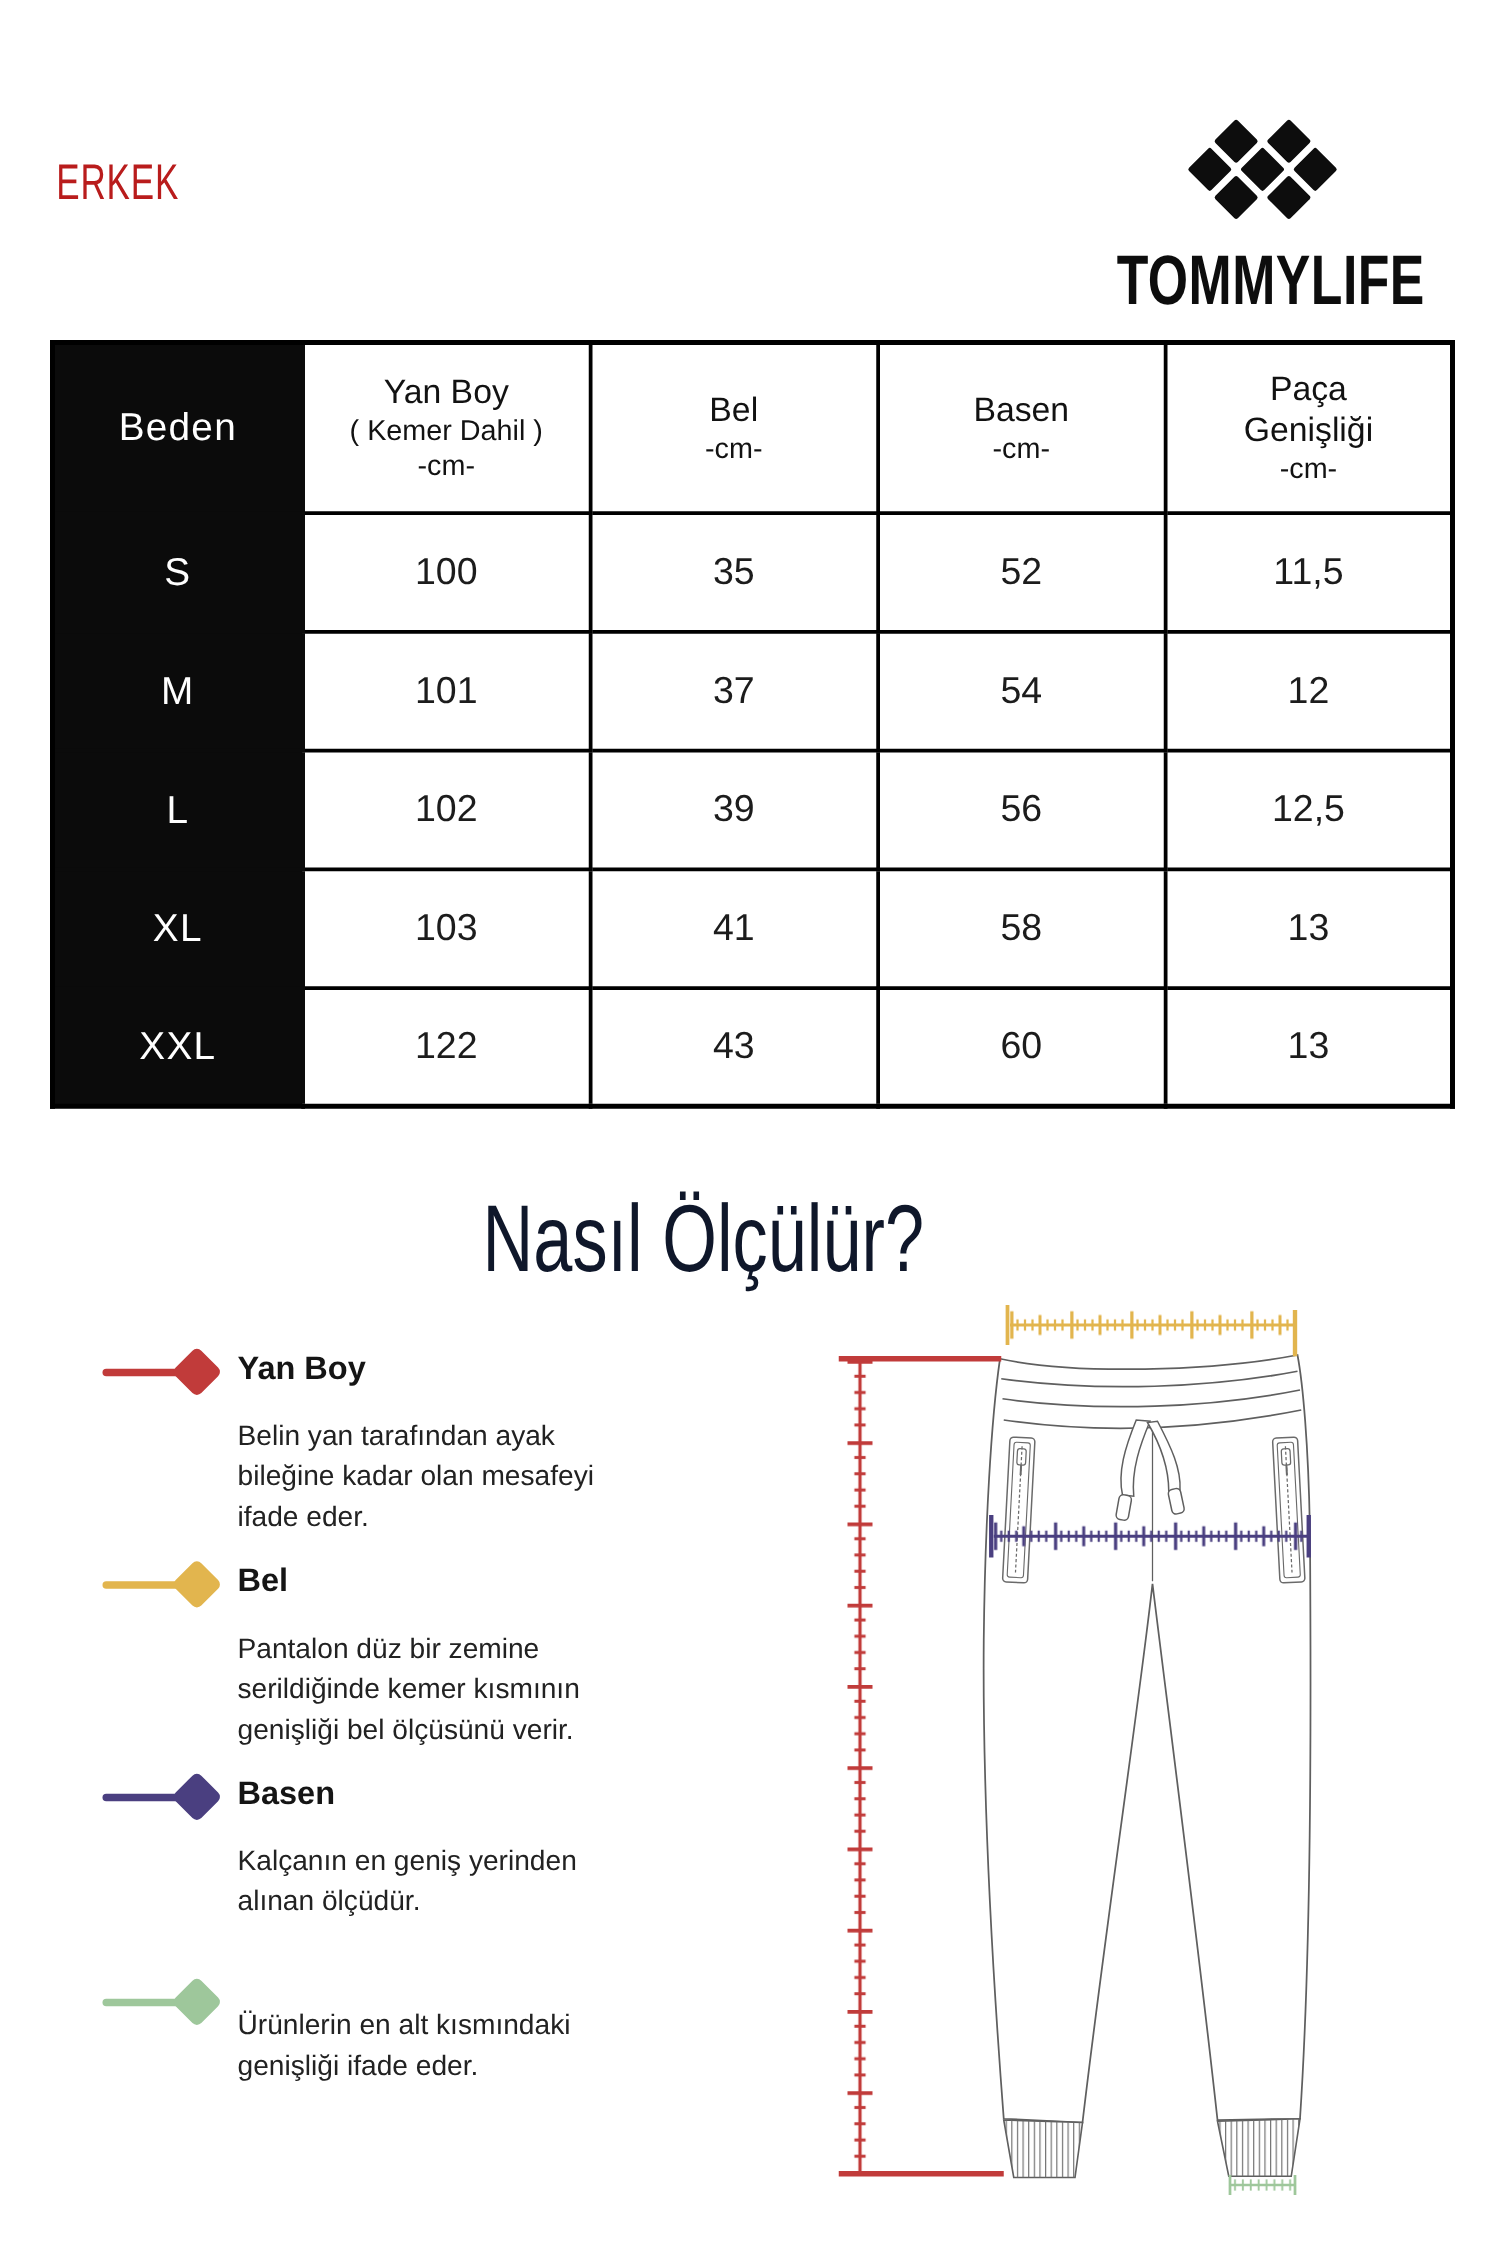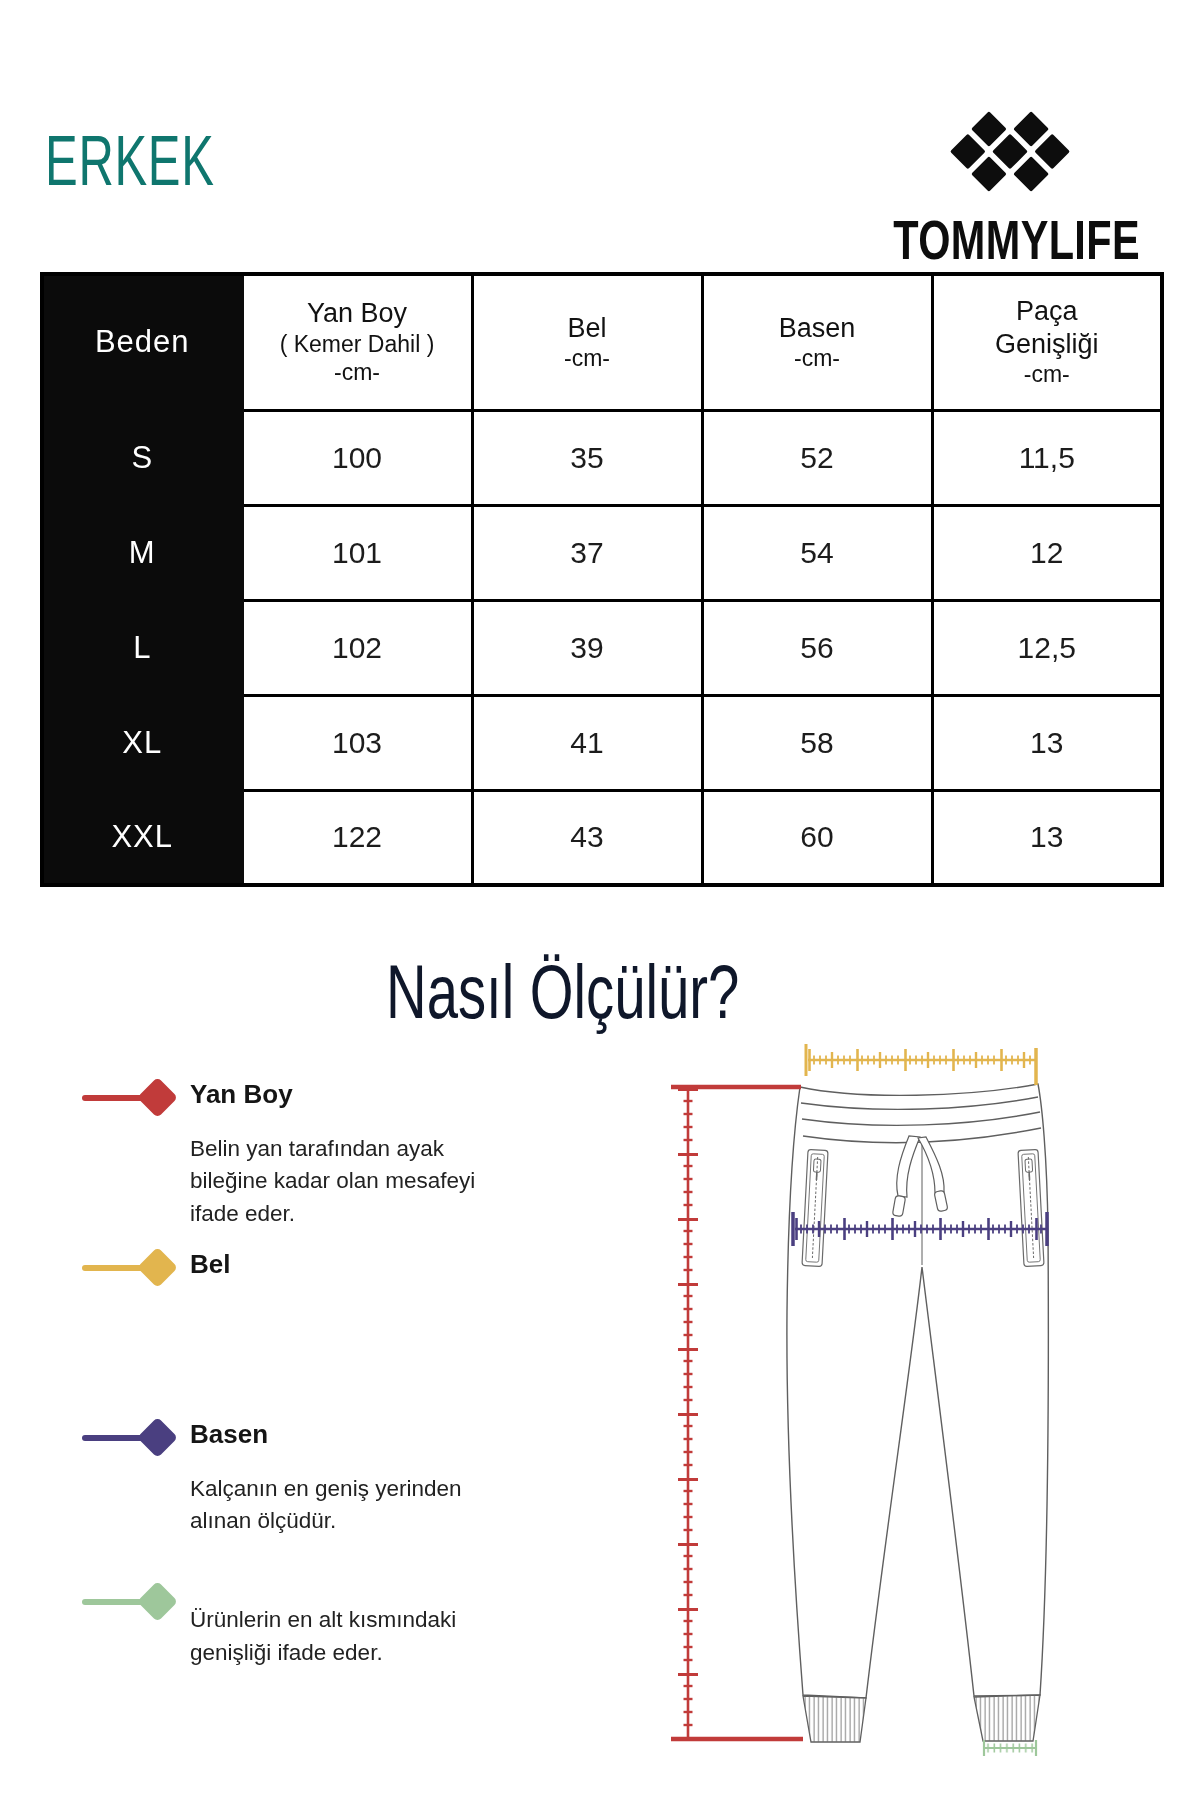--- a/index.html
+++ b/index.html
@@ -6,24 +6,24 @@
   html,body { background:#ffffff; }
   body { width:1200px; height:1800px; font-family:"Liberation Sans", sans-serif; color:#111; }
   .page { position:relative; width:1200px; height:1800px; background:#fff; overflow:hidden; }
 
   
   .cond  { display:inline-block; transform:scaleX(0.70); transform-origin:0 50%; white-space:nowrap; }
   .cond-c{ display:inline-block; transform:scaleX(0.74); transform-origin:50% 50%; white-space:nowrap; }
 
   
   .title-block { position:absolute; left:45px; top:126px; }
-  .cat-title   { font-size:70px; font-weight:400; letter-spacing:1px; line-height:1; color:#0f766e; }
+  .cat-title   { font-size:40px; font-weight:400; letter-spacing:1px; line-height:1; color:#b91c1c; }
   .prod-title  { margin-top:16px; font-size:71px; font-weight:700; letter-spacing:-1px; line-height:1; color:#0d0d0d; }
 
-  .logo-block { position:absolute; left:850px; top:95px; width:320px; text-align:center; }
+  .logo-block { position:absolute; left:850px; top:79px; width:320px; text-align:center; }
   .logo-block svg { display:block; margin:0 auto; }
   .brand-name { margin-top:4px; font-size:56px; font-weight:700; letter-spacing:0.5px; line-height:1; color:#0d0d0d; }
 
   
   table.size-table { position:absolute; left:40px; top:272px; width:1120px; border-collapse:collapse; table-layout:fixed; }
   table.size-table th, table.size-table td { border:3px solid #000; text-align:center; vertical-align:middle; background:#fff; }
   table.size-table { border:4px solid #000; }
   table.size-table thead tr { height:136px; }
   table.size-table tbody tr { height:95px; }
   td.szcell, th.szhead { background:#0b0b0b !important; color:#fff; border-color:#0b0b0b !important; }
@@ -153,20 +153,21 @@
     </div>
   </div>
 
   <div class="legend-item" style="top:1248px">
     <div class="legend-icon">
       <span class="l-line" style="background: rgb(226, 181, 78);"></span>
       <span class="l-diamond" style="background: rgb(226, 181, 78);"></span>
     </div>
     <div class="legend-text">
       <div class="legend-title">Bel</div>
+      <div class="legend-desc">Pantalon düz bir zemine serildiğinde kemer kısmının genişliği bel ölçüsünü verir.</div>
     </div>
   </div>
 
   <div class="legend-item" style="top:1418px">
     <div class="legend-icon">
       <span class="l-line" style="background: rgb(74, 63, 128);"></span>
       <span class="l-diamond" style="background: rgb(74, 63, 128);"></span>
     </div>
     <div class="legend-text">
       <div class="legend-title">Basen</div>

